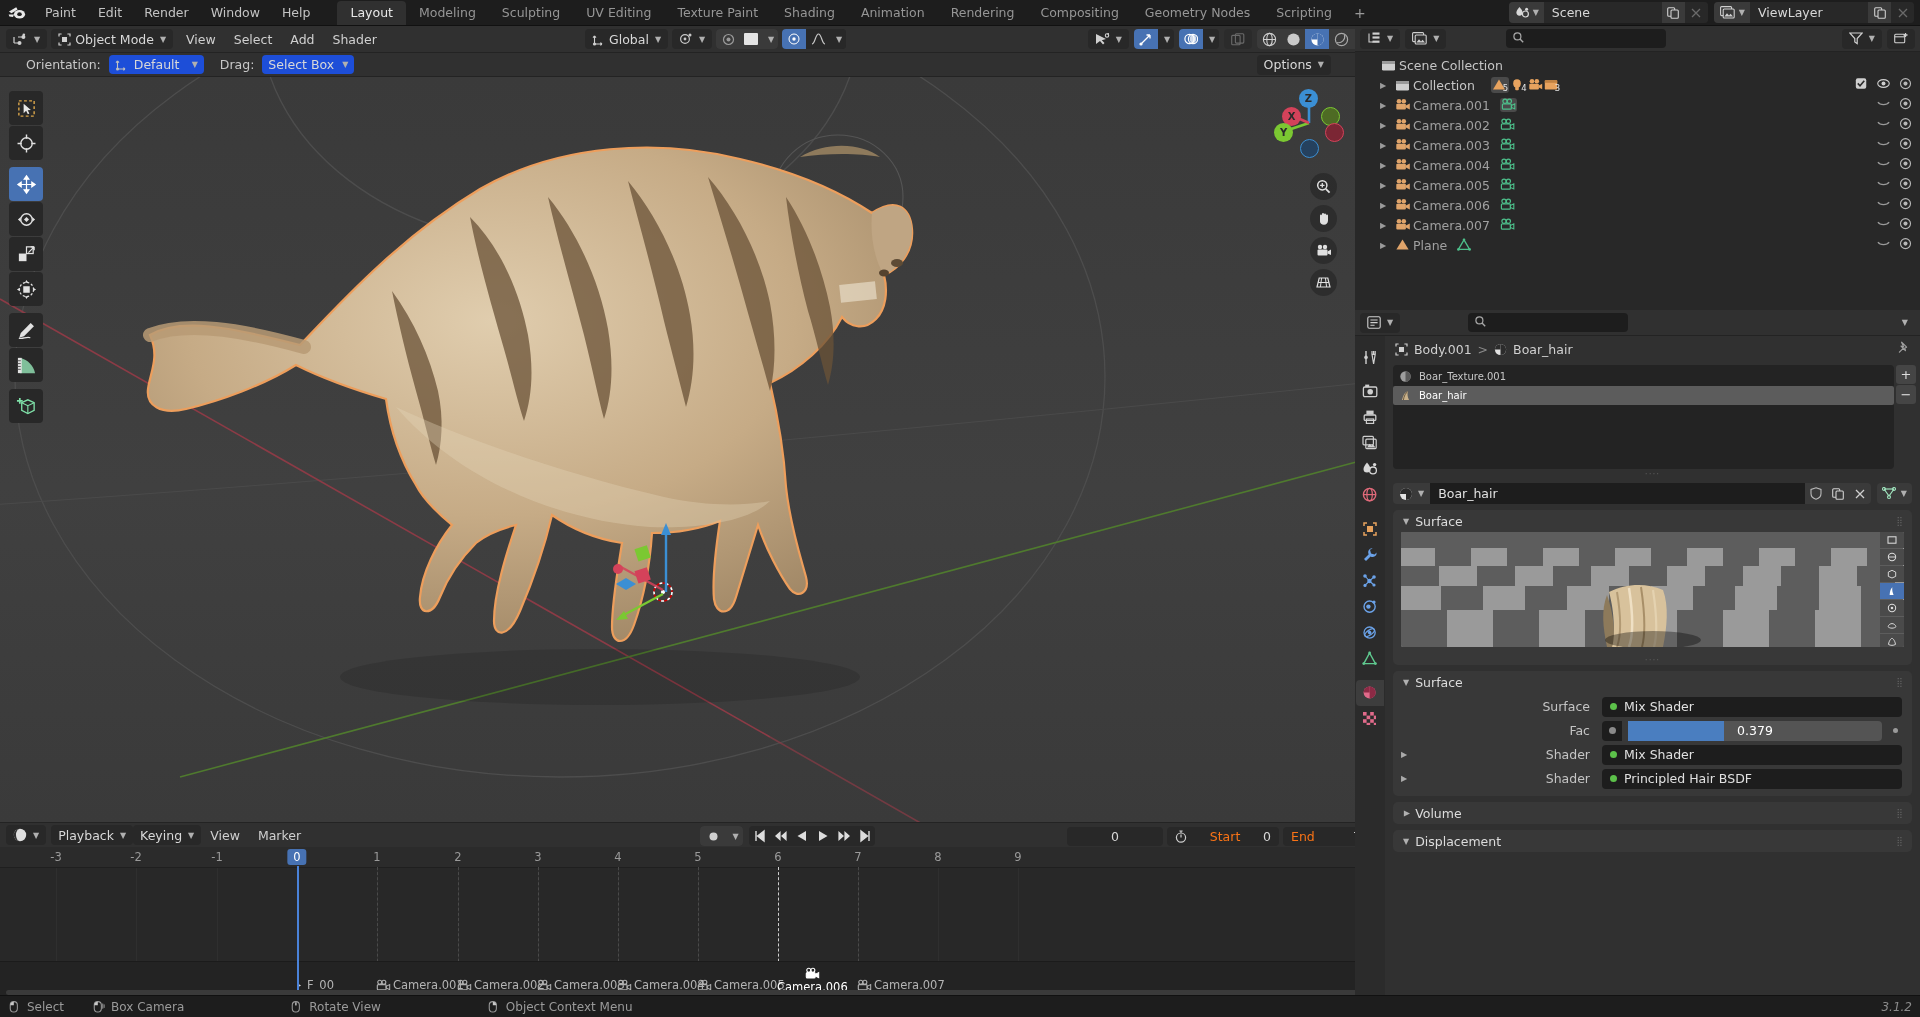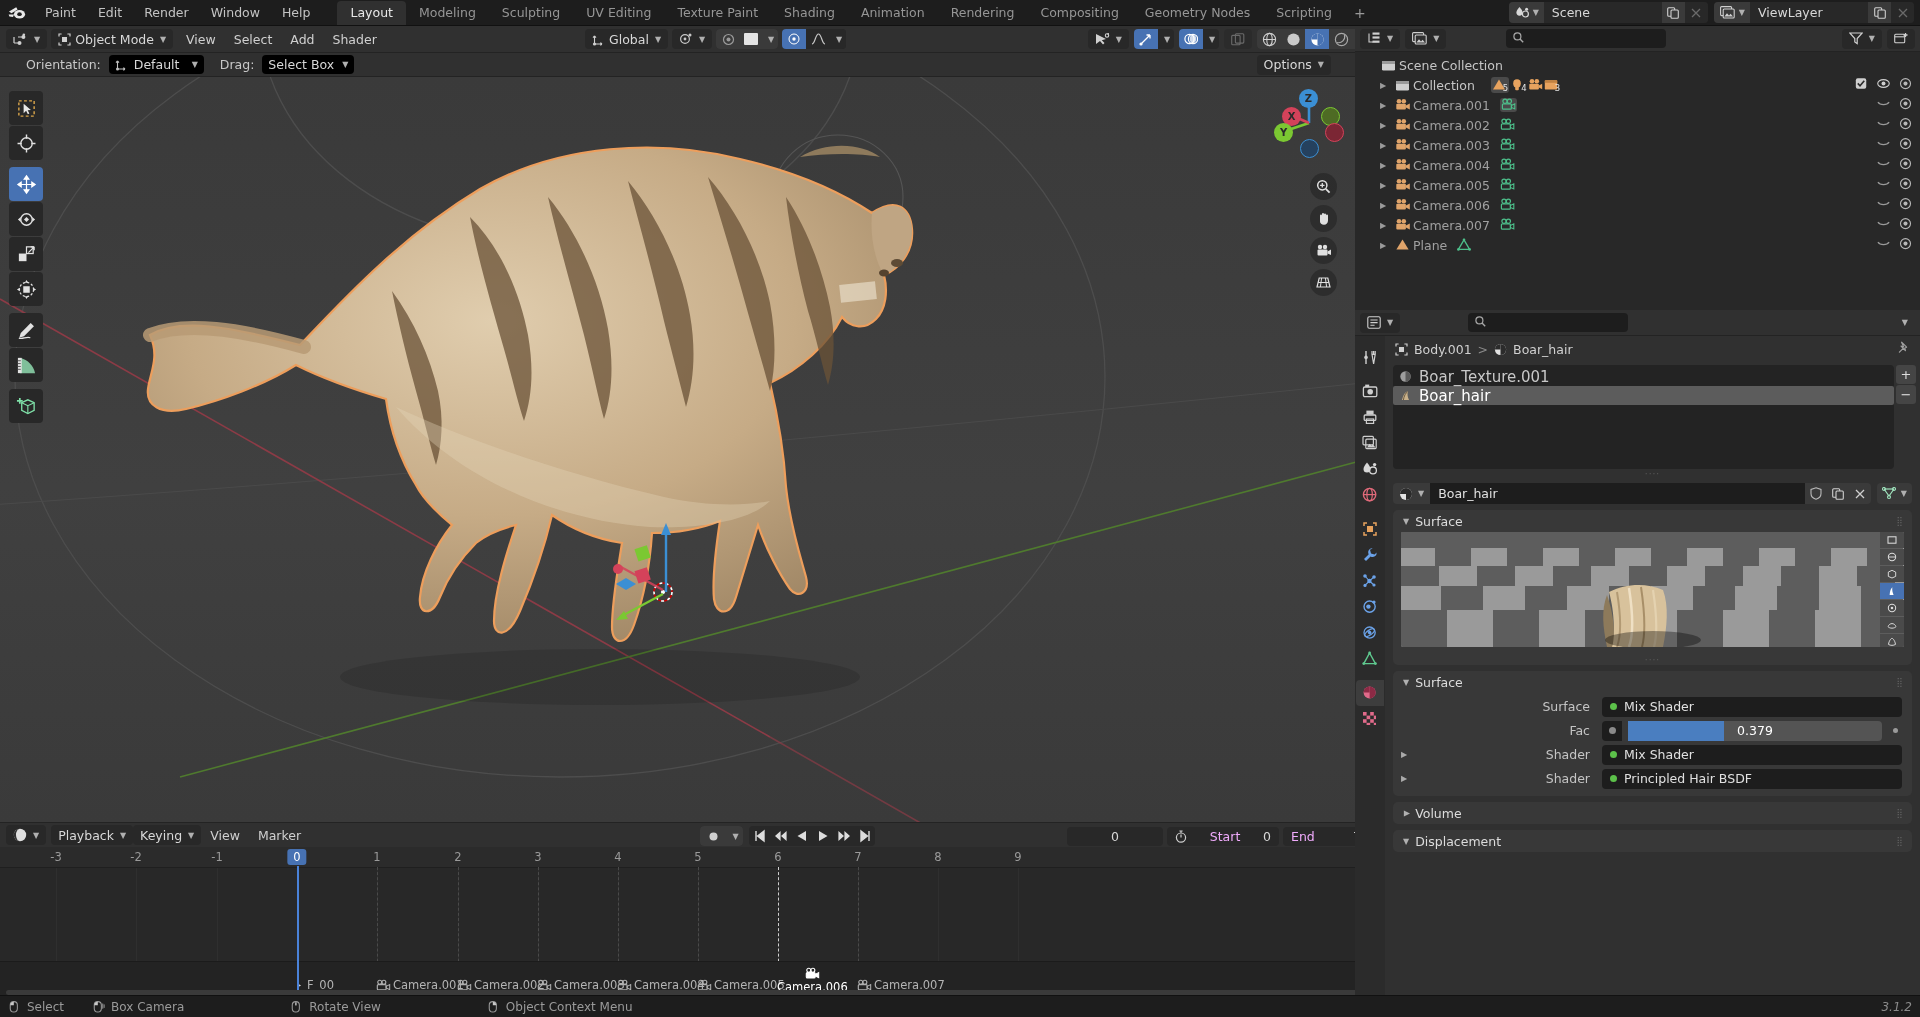--- a/index.html
+++ b/index.html
@@ -56,21 +56,21 @@
   .vp-header-right{ position:absolute; right:6px; top:3px; display:flex; align-items:center; gap:5px; }
 
   
   .toolsettings{
     position:absolute; left:0; top:53px; width:1375px; height:24px;
     background:#303030; display:flex; align-items:center; padding:0 26px; gap:8px;
     border-bottom:1px solid #232323; font-size:12.5px; color:#c8c8c8;
   }
   .ts-label{ color:#c8c8c8; }
   .ts-drop{
-    display:flex; align-items:center; height:19px; background:#000000; border-radius:4px;
+    display:flex; align-items:center; height:19px; background:#1d4ed8; border-radius:4px;
     padding:0 6px; gap:6px; min-width:86px;
   }
   .ts-drop .v{ flex:1; color:#d8d8d8; }
 
   
   .viewport{
     position:absolute; left:0; top:77px; width:1375px; height:745px;
     background:#3d3d3d; overflow:hidden;
   }
   .vp-grid{ position:absolute; inset:0; }
@@ -102,21 +102,21 @@
     position:absolute; left:0; top:822px; width:1375px; height:25px;
     background:#303030; display:flex; align-items:center; padding:0 6px; gap:5px;
     border-top:1px solid #232323;
   }
   .tl-right{ position:absolute; right:6px; top:3px; display:flex; align-items:center; gap:4px; }
   .numfield{
     height:19px; background:#282828; border-radius:4px; display:flex; align-items:center;
     justify-content:center; color:#d8d8d8; font-size:12.5px; padding:0 8px; min-width:75px;
   }
   .numfield.lbl{ justify-content:space-between; gap:14px; }
-  .numfield .nm{ color:#f0abfc; }
+  .numfield .nm{ color:#f97316; }
   .playbar{ display:flex; align-items:center; background:#282828; border-radius:4px; height:20px; overflow:hidden;}
   .playbar > div{ width:21px; height:20px; display:flex; align-items:center; justify-content:center; color:#ddd;}
 
   .timeline{
     position:absolute; left:0; top:847px; width:1375px; height:148px;
     background:#282828; overflow:hidden;
   }
   .tl-ruler{ position:absolute; left:0; top:0; width:100%; height:21px; background:#2b2b2b; border-bottom:1px solid #1f1f1f;}
   .tl-tick{ position:absolute; top:3px; font-size:11.5px; color:#9a9a9a; transform:translateX(-50%); }
   .tl-gridline{ position:absolute; top:21px; bottom:34px; width:1px; background:#2f2f2f; }
@@ -175,21 +175,21 @@
   .ptab.active{ background:#3d3d3d; }
   .props{
     position:absolute; left:1385px; top:336px; width:535px; height:659px;
     background:#303030; overflow:hidden; padding:0;
   }
   .breadcrumb{ display:flex; align-items:center; gap:6px; height:26px; padding:0 10px; font-size:12.5px; color:#d0d0d0;}
   .mat-list{
     margin:3px 26px 0 8px; background:#232323; border-radius:4px; height:104px; padding:2px 0;
     position:relative;
   }
-  .mat-row{ display:flex; align-items:center; height:19px; padding:0 6px; gap:7px; font-size:15px; color:#c8c8c8;}
+  .mat-row{ display:flex; align-items:center; height:19px; padding:0 6px; gap:7px; font-size:10px; color:#c8c8c8;}
   .mat-row.sel{ background:#5c5c5c; color:#fff; border-radius:2px; }
   .mat-list-btns{ position:absolute; right:-22px; top:0; width:20px; display:flex; flex-direction:column; gap:1px;}
   .sqbtn{ width:20px; height:19px; background:#454545; border-radius:3px; display:flex; align-items:center; justify-content:center; color:#ddd; font-size:13px;}
   .grip{ text-align:center; color:#5a5a5a; font-size:9px; letter-spacing:1px; height:10px; line-height:10px;}
   .matfield{
     display:flex; align-items:center; margin:4px 8px 0 8px; height:21px; gap:0;
   }
   .mf-icon{ display:flex; align-items:center; gap:3px; padding:0 6px; height:21px; background:#3a3a3a; border-radius:4px 0 0 4px;}
   .mf-name{ flex:1; height:21px; background:#1d1d1d; display:flex; align-items:center; padding:0 8px; color:#e0e0e0; font-size:12.5px;}
   .mf-btn{ width:22px; height:21px; background:#3a3a3a; display:flex; align-items:center; justify-content:center;}

